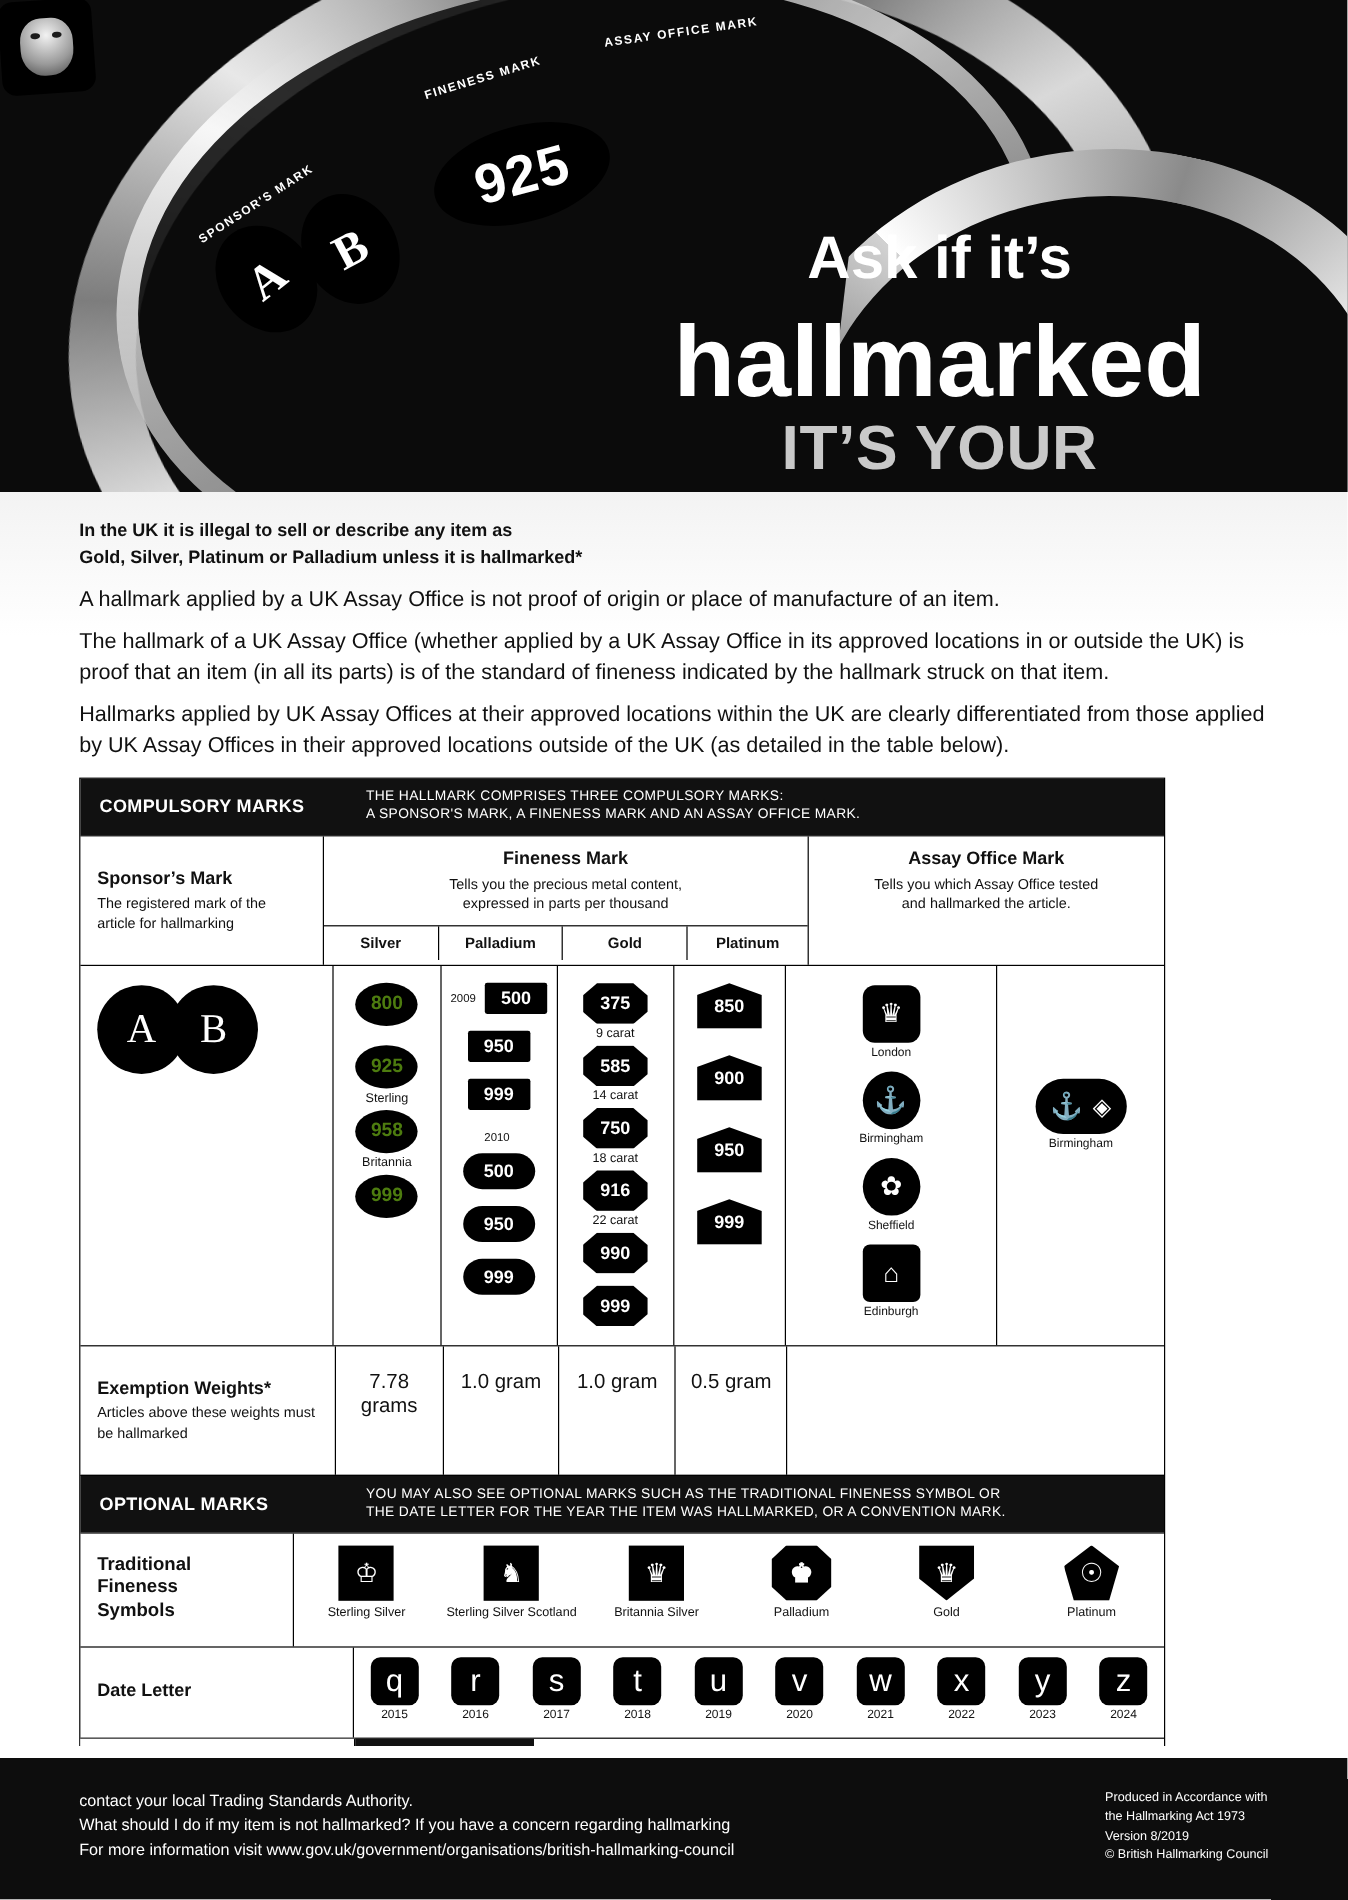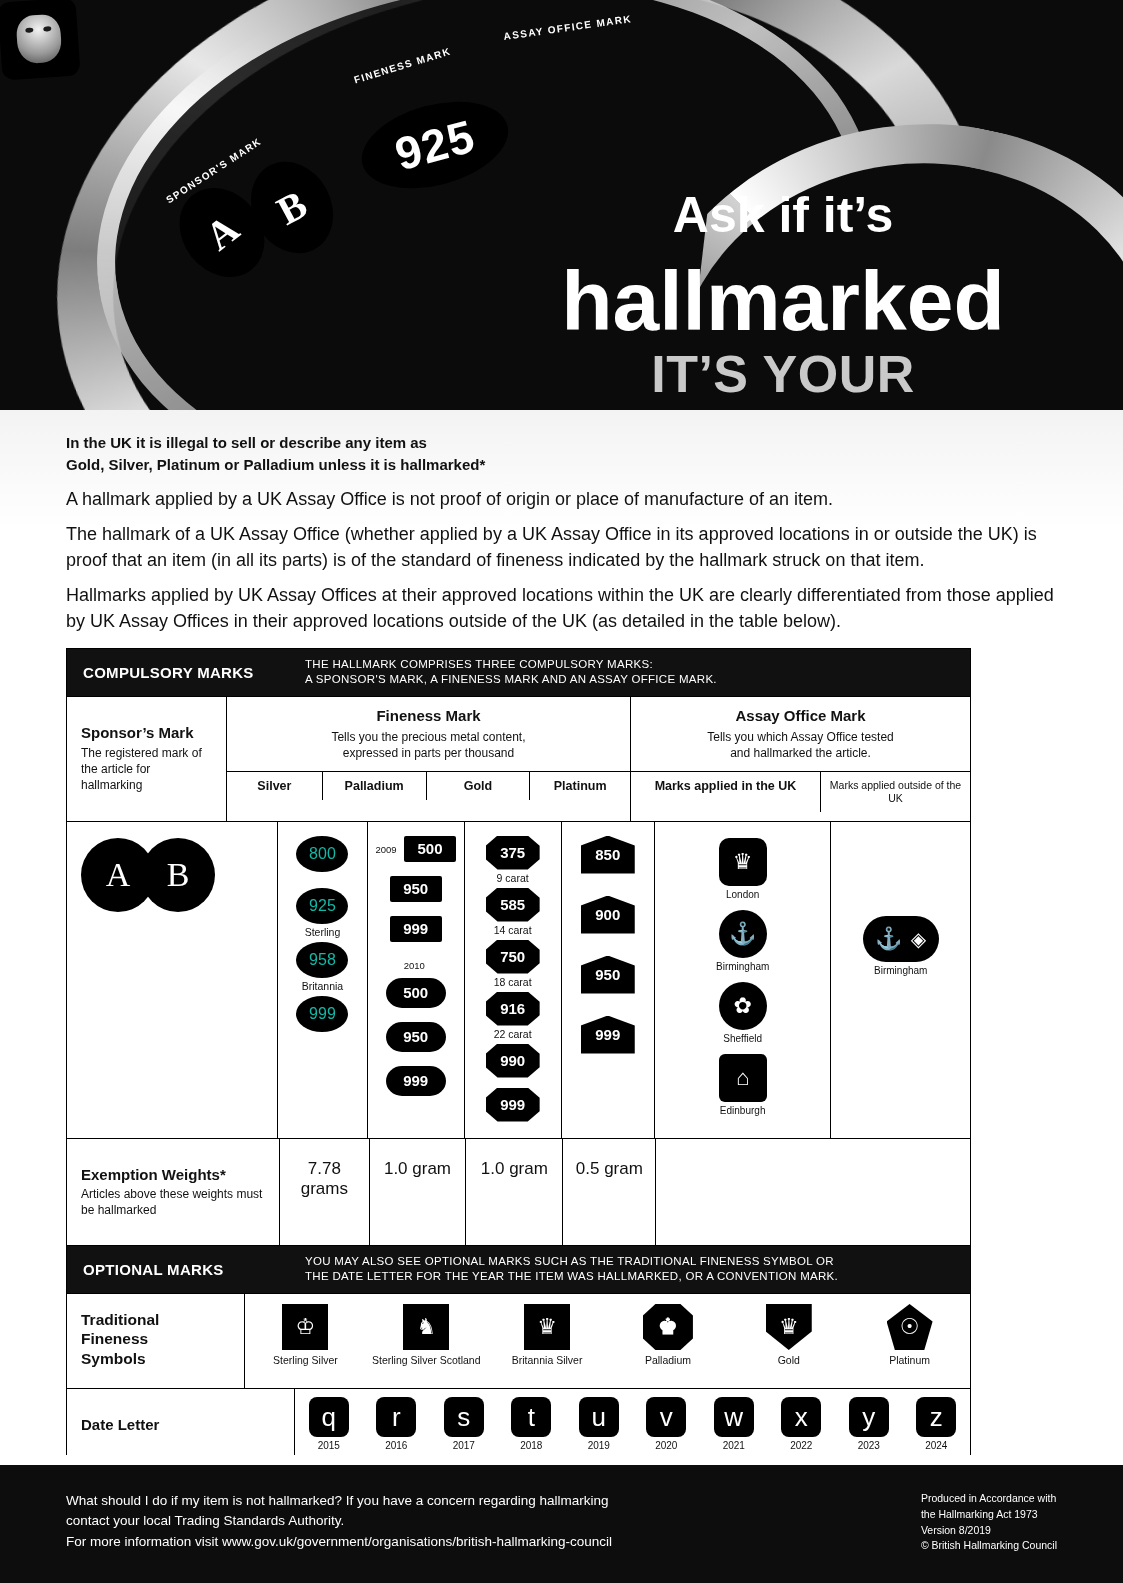--- a/index.html
+++ b/index.html
@@ -117,22 +117,22 @@
   .grp-head p{margin:0;font-size:12px;line-height:1.35;}
   .sub{display:flex;border-top:1px solid #000;}
   .sub .cell{text-align:center;font-size:12.5px;font-weight:bold;padding:7px 2px;}
   .sub .cell.small{font-weight:normal;font-size:10.5px;line-height:1.2;}
   .w-silver{width:96px;} .w-pall{width:104px;} .w-gold{width:104px;} .w-plat{width:100px;}
   .w-ukmarks{width:190px;} .w-outmarks{width:149px;}
   .w-fineness{width:404px;} .w-assay{width:339px;}
   .marks-col{padding:10px 4px 16px 4px;text-align:center;}
   .oval{
     display:inline-flex;align-items:center;justify-content:center;
-    background:#000;color:#14b8a6;border-radius:50%;
-    width:52px;height:36px;font-size:16px;font-weight:normal;margin:4px auto 0 auto;text-align:center;
+    background:#000;color:#4d7c0f;border-radius:50%;
+    width:52px;height:36px;font-size:16px;font-weight:bold;margin:4px auto 0 auto;text-align:center;
   }
   .rect{
     display:inline-flex;align-items:center;justify-content:center;
     background:#000;color:#fff;width:52px;height:26px;font-size:15px;font-weight:bold;margin-top:4px;
     border-radius:2px;
   }
   .oct{
     display:inline-flex;align-items:center;justify-content:center;
     background:#000;color:#fff;width:54px;height:34px;font-size:15px;font-weight:bold;margin-top:4px;
     clip-path:polygon(22% 0,78% 0,100% 30%,100% 70%,78% 100%,22% 100%,0 70%,0 30%);
@@ -271,24 +271,20 @@
         <div class="cell w-gold">Gold</div>
         <div class="cell w-plat">Platinum</div>
       </div>
     </div>
 
     <div class="cell w-assay">
       <div class="grp-head">
         <h4>Assay Office Mark</h4>
         <p>Tells you which Assay Office tested</p>
         <p>and hallmarked the article.</p>
-      </div>
-      <div class="sub">
-        <div class="cell w-ukmarks">Marks applied in the UK</div>
-        <div class="cell w-outmarks small">Marks applied outside of the UK</div>
       </div>
     </div>
   </div>
 
   <div class="row">
 
     <div class="cell c-left" style="padding:0;">
       <div class="sponsor-mark">
         <div class="sp-oval">A</div>
         <div class="sp-oval">B</div>
@@ -526,22 +522,22 @@
       <div class="ccm-badge t2">
         <span>⚖</span>
       </div>
     </div>
   </div>
 </div>
 
 <div class="foot-rule"></div>
 <div class="footer">
   <div class="left">
+    <div>contact your local Trading Standards Authority.</div>
     <div>What should I do if my item is not hallmarked? If you have a concern regarding hallmarking</div>
-    <div>contact your local Trading Standards Authority.</div>
     <div>For more information visit www.gov.uk/government/organisations/british-hallmarking-council</div>
   </div>
   <div class="right">
     <div>Produced in Accordance with</div>
     <div>the Hallmarking Act 1973</div>
     <div>Version 8/2019</div>
     <div>© British Hallmarking Council</div>
   </div>
 </div>
 

